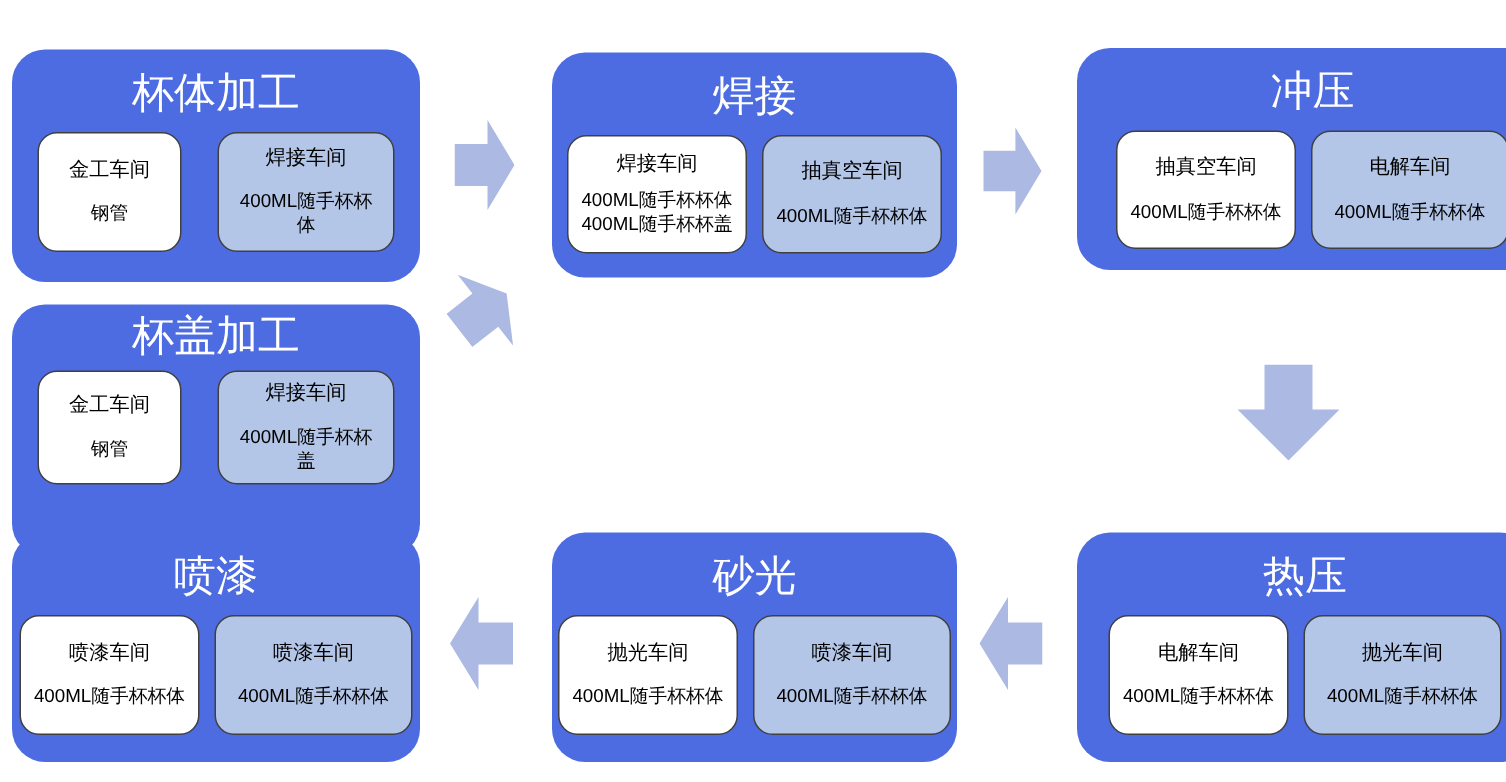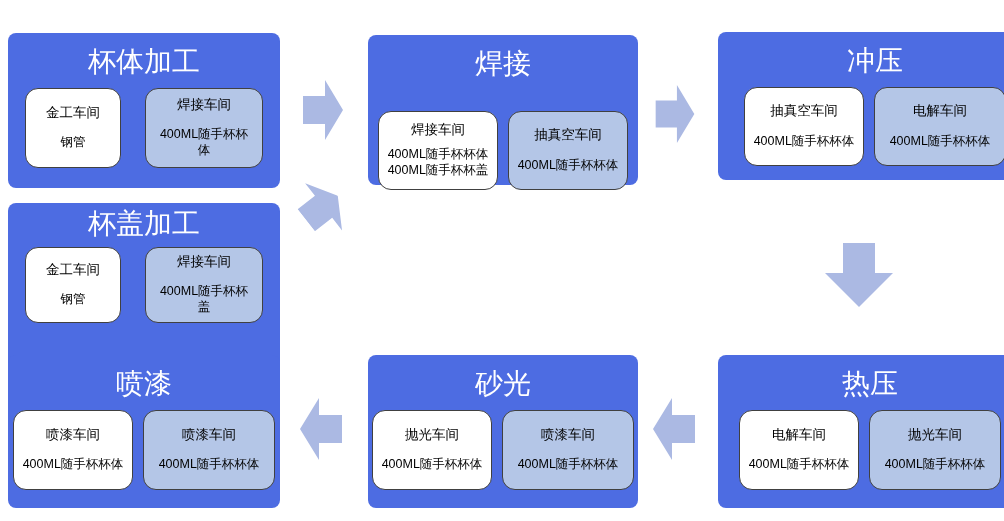--- a/index.html
+++ b/index.html
@@ -1,21 +1,21 @@
 <!DOCTYPE html>
 <html><head>
 <meta charset="utf-8">
 <style>
   html,body{margin:0;padding:0;background:#ffffff;}
   .canvas{
     position:relative;width:1004px;height:521px;background:#ffffff;
     font-family:"Liberation Sans",sans-serif;overflow:hidden;
   }
   .group{
-    position:absolute;background:#4d6ce2;border-radius:8px;color:#ffffff;
+    position:absolute;background:#4d6ce2;border-radius:22px;color:#ffffff;
     display:flex;flex-direction:column;align-items:center;box-sizing:border-box;
   }
   .group-title{
     font-size:28px;font-weight:500;text-align:center;line-height:1.2;
     padding-top:12px;white-space:nowrap;
   }
   .sub-row{display:flex;justify-content:center;align-items:stretch;margin-top:9px;}
   .sub{
     border:1px solid #404040;border-radius:13px;box-sizing:border-box;
     color:#000000;display:flex;flex-direction:column;align-items:center;
@@ -23,21 +23,21 @@
   }
   .sub.white{background:#ffffff;}
   .sub.blue{background:#b4c6e7;}
   .sub-name{font-size:13.5px;line-height:1.2;}
   .sub-items{font-size:12.5px;line-height:1.3;}
   .sub-item{text-align:center;}
 
   
   .g0{left:8px;top:33px;width:272px;height:155px;}
   .g1{left:8px;top:203px;width:272px;height:168px;}
-  .g2{left:368px;top:35px;width:270px;height:150px;gap:21px;}
+  .g2{left:368px;top:35px;width:270px;height:150px;}
   .g3{left:718px;top:32px;width:314px;height:148px;}
   .g4{left:718px;top:355px;width:304px;height:153px;}
   .g5{left:368px;top:355px;width:270px;height:153px;}
   .g6{left:8px;top:355px;width:272px;height:153px;}
 
   .g1 .group-title{padding-top:4px;}
   .g1 .sub-row{margin-top:6px;}
 
   .g0 .sub-row,.g1 .sub-row{gap:24px;}
   .g2 .sub-row,.g3 .sub-row,.g4 .sub-row,.g5 .sub-row,.g6 .sub-row{gap:10px;}

